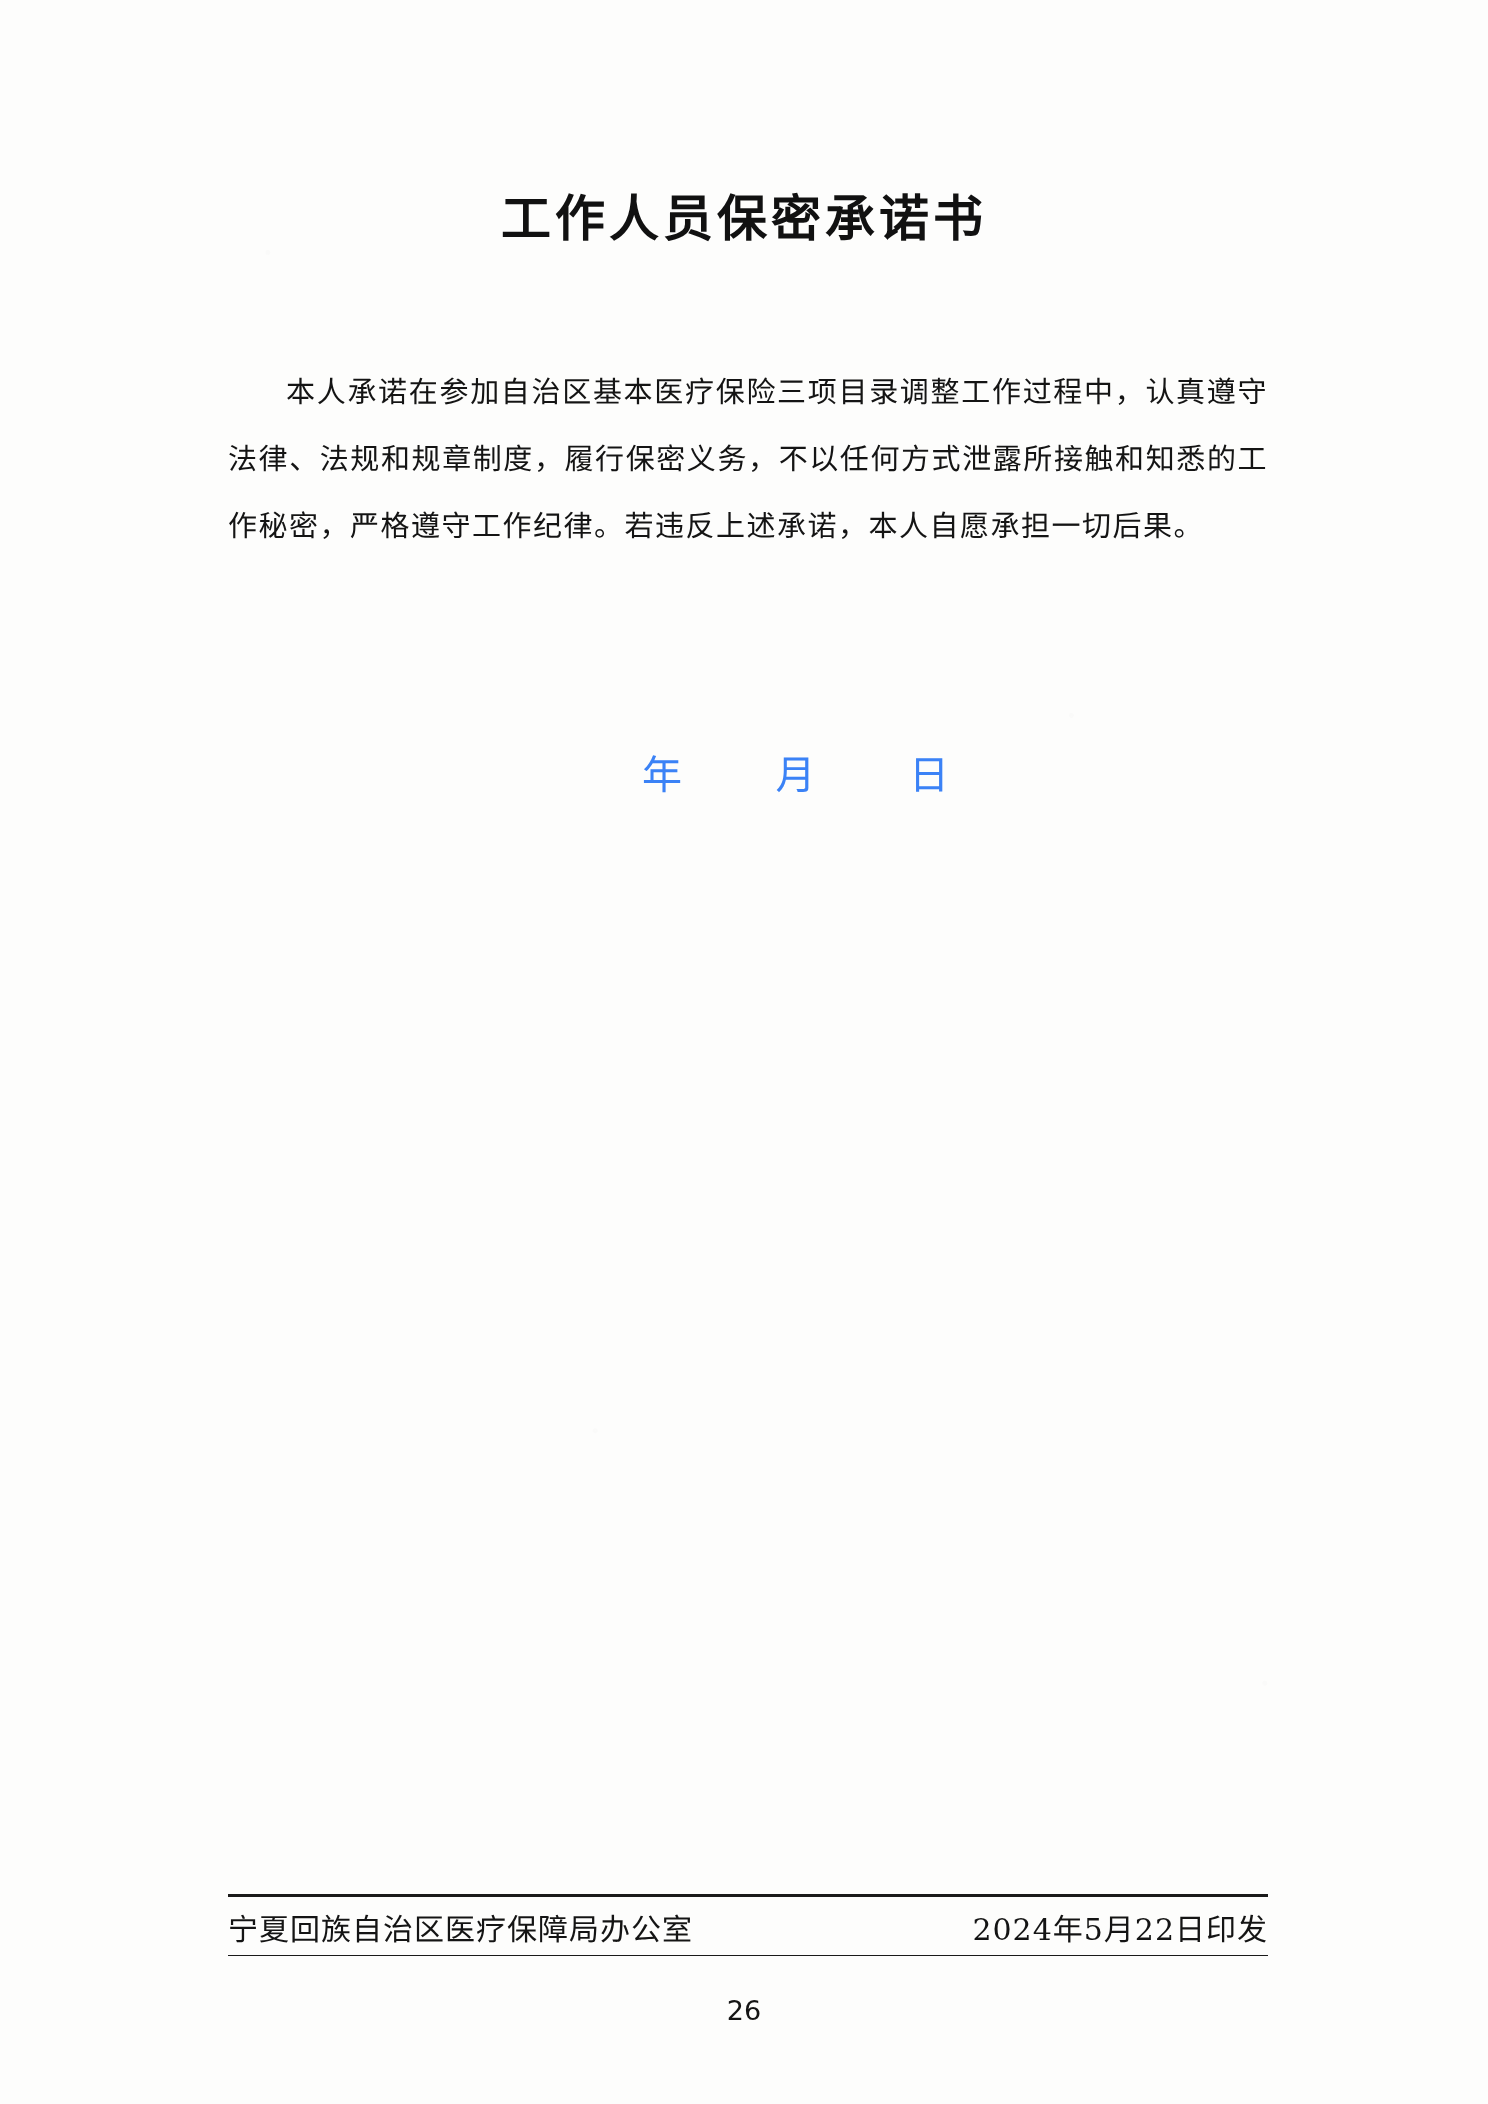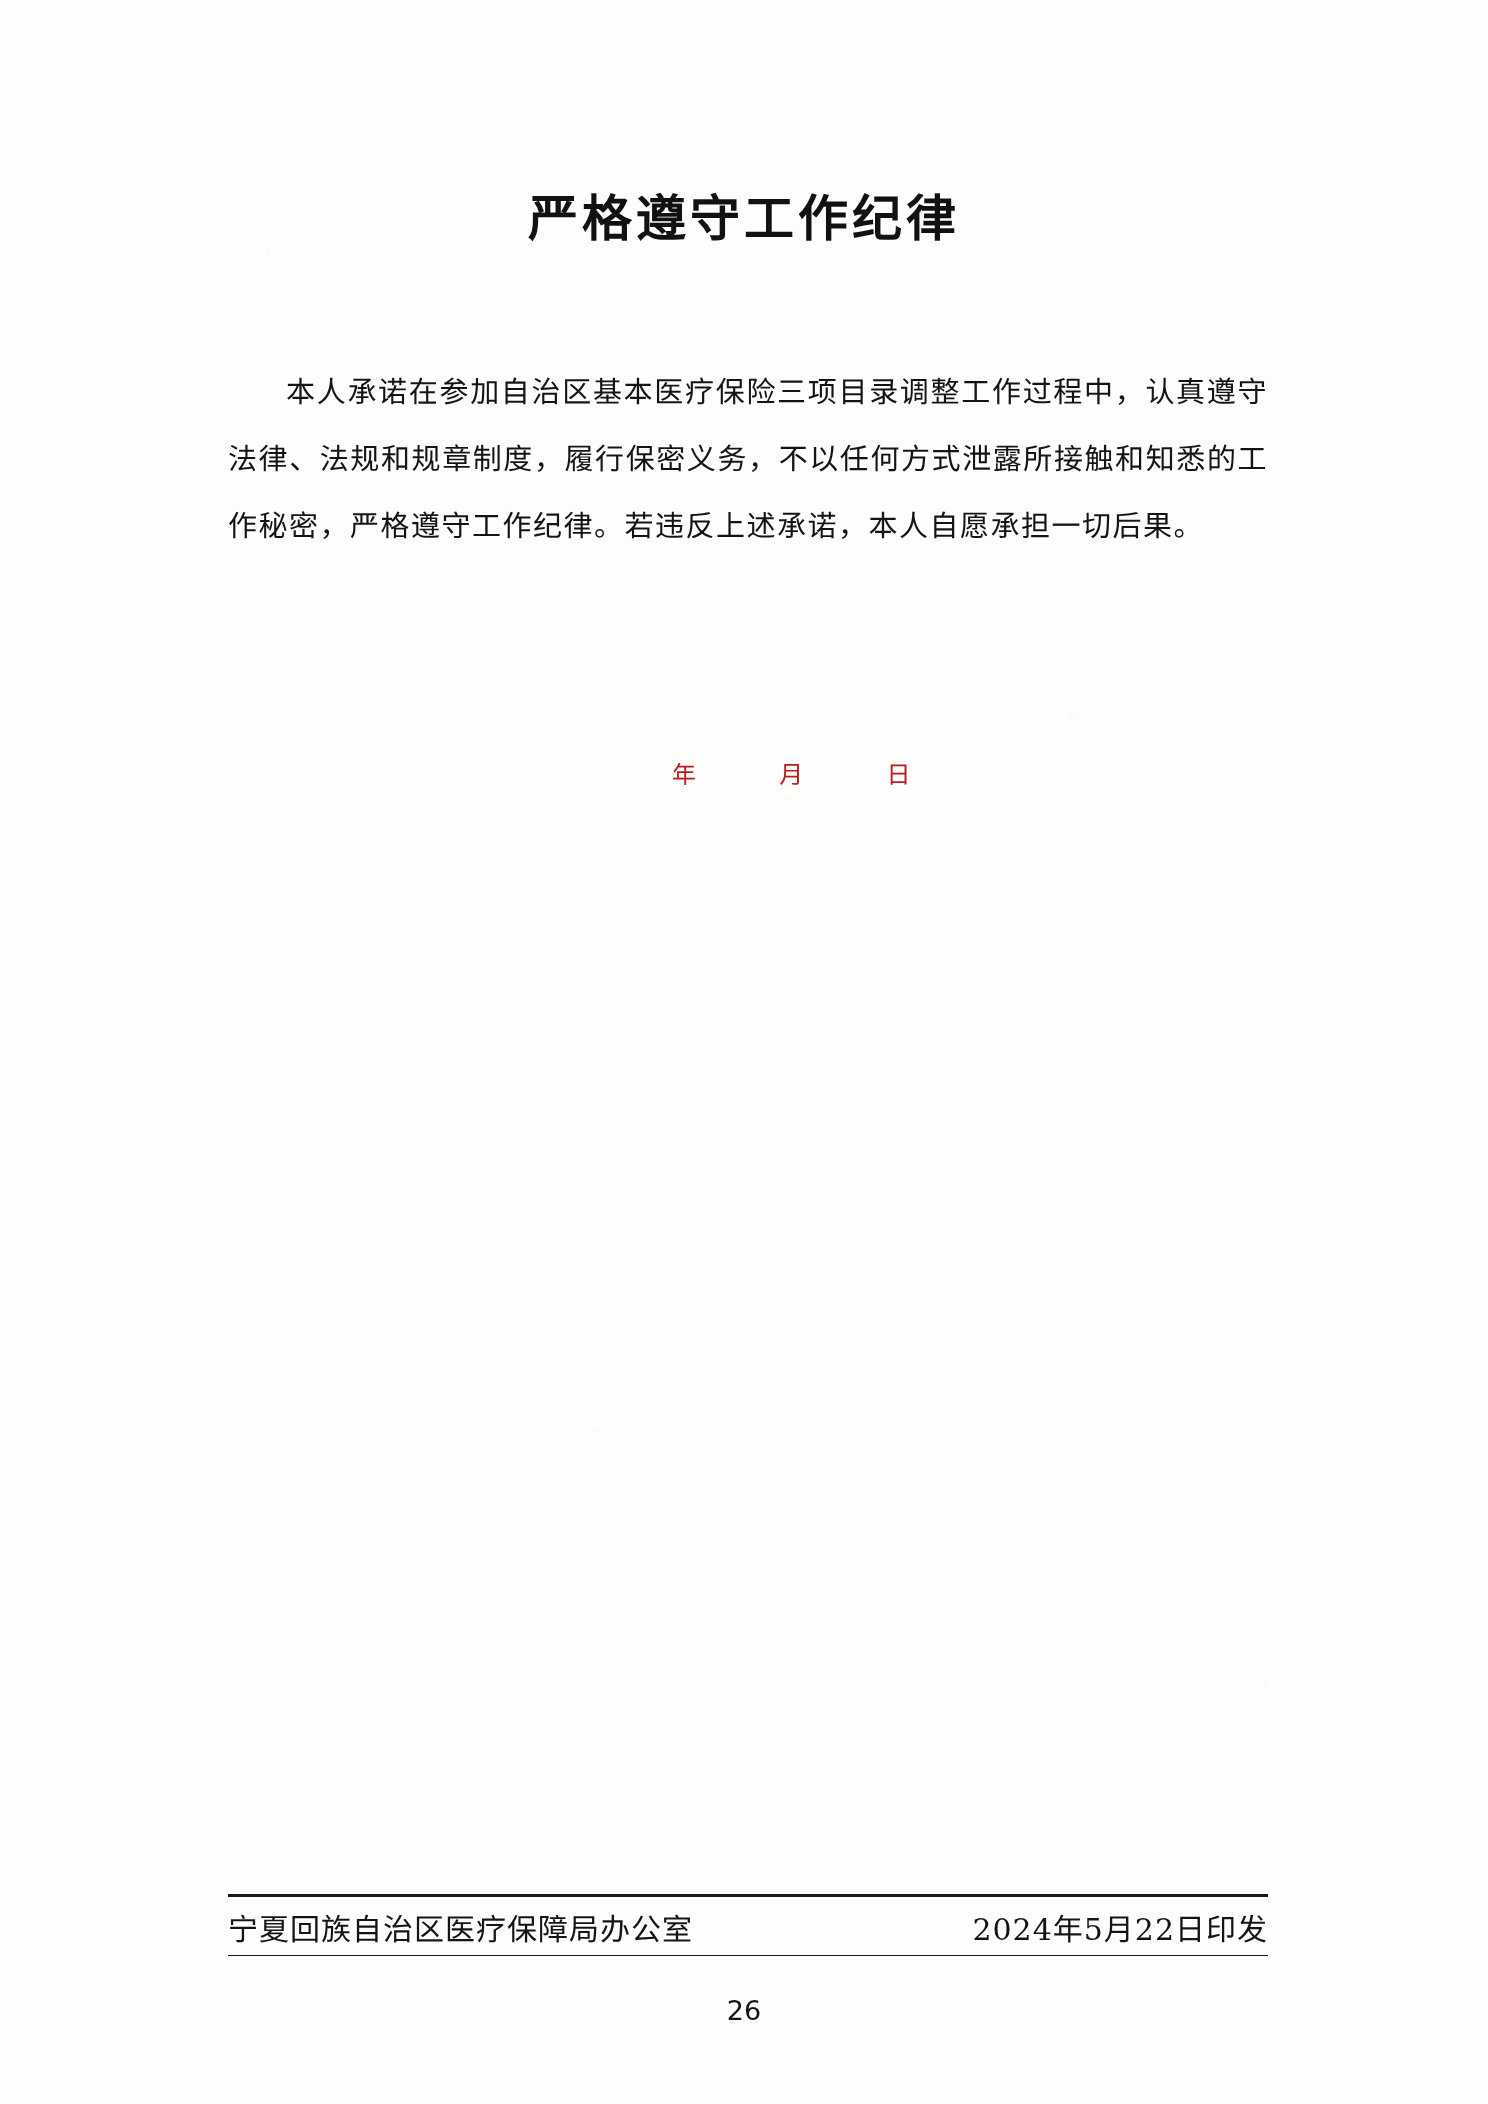--- a/index.html
+++ b/index.html
@@ -69,25 +69,25 @@
     left: 560px;
     width: 700px;
   }
   .signature-line {
     font-size: 34px;
     letter-spacing: 2px;
     line-height: 62px;
     color: #141414;
   }
   .date-line {
-    font-size: 24px;
+    font-size: 40px;
     letter-spacing: 2px;
     line-height: 60px;
-    margin-left: 112px;
-    color: #b91c1c;
+    margin-left: 82px;
+    color: #3b82f6;
   }
   .date-line span { display: inline-block; }
   .gap-1 { width: 62px; }
   .gap-2 { width: 62px; }
 
   .footer {
     position: absolute;
     left: 228px;
     right: 220px;
     bottom: 148px;
@@ -119,21 +119,21 @@
     font-size: 27px;
     color: #141414;
     font-family: "DejaVu Sans", "Liberation Sans", sans-serif;
   }
 </style>
 </head>
 <body>
 
 <div class="page">
 
-  <div class="doc-title">严格遵守工作纪律</div>
+  <div class="doc-title">工作人员保密承诺书</div>
 
   <div class="body-block">
     <p class="body-paragraph">本人承诺在参加自治区基本医疗保险三项目录调整工作过程中，认真遵守法律、法规和规章制度，履行保密义务，不以任何方式泄露所接触和知悉的工作秘密，严格遵守工作纪律。若违反上述承诺，本人自愿承担一切后果。</p>
   </div>
 
   <div class="signature-block">
     <div class="date-line">
       <span>年</span>
       <span class="gap-1"></span>
       <span>月</span>

